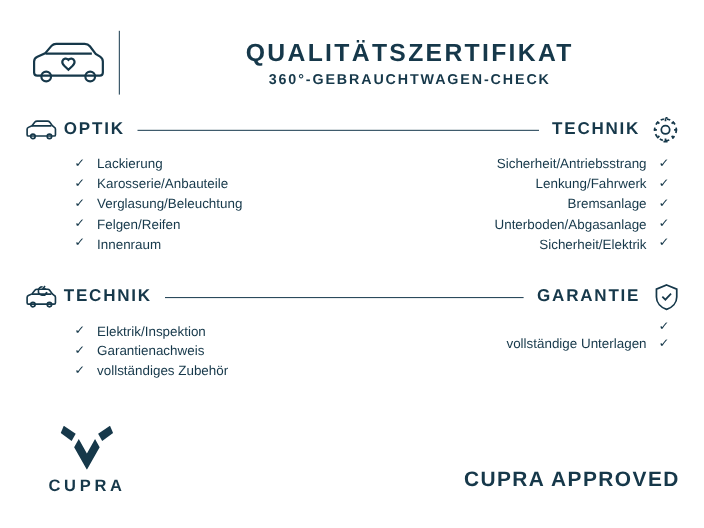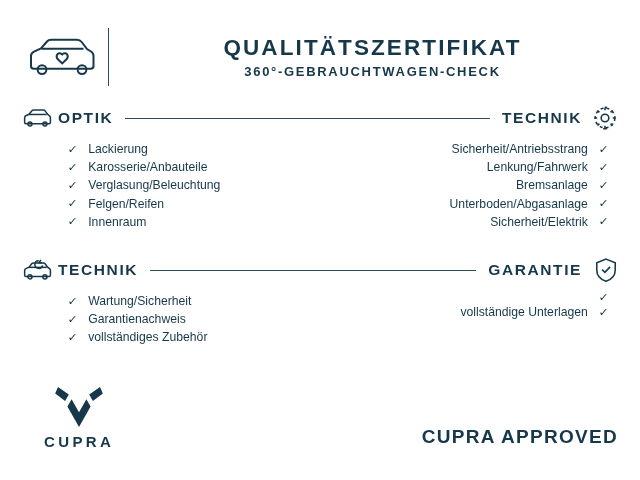--- a/index.html
+++ b/index.html
@@ -267,21 +267,21 @@
         <path d="M8.8 13.6 L11.8 16.6 L17.4 10.6"></path>
       </svg>
     </div>
   </div>
 
   <div class="lists">
     <div class="col col-left">
       <ul>
         <li>
             <span class="check">✓</span>
-            <span>Wartung/Sicherheit</span>
+            <span>Elektrik/Inspektion</span>
           </li>
         <li>
             <span class="check">✓</span>
             <span>Garantienachweis</span>
           </li>
         <li>
             <span class="check">✓</span>
             <span>vollständiges Zubehör</span>
           </li>
       </ul>

